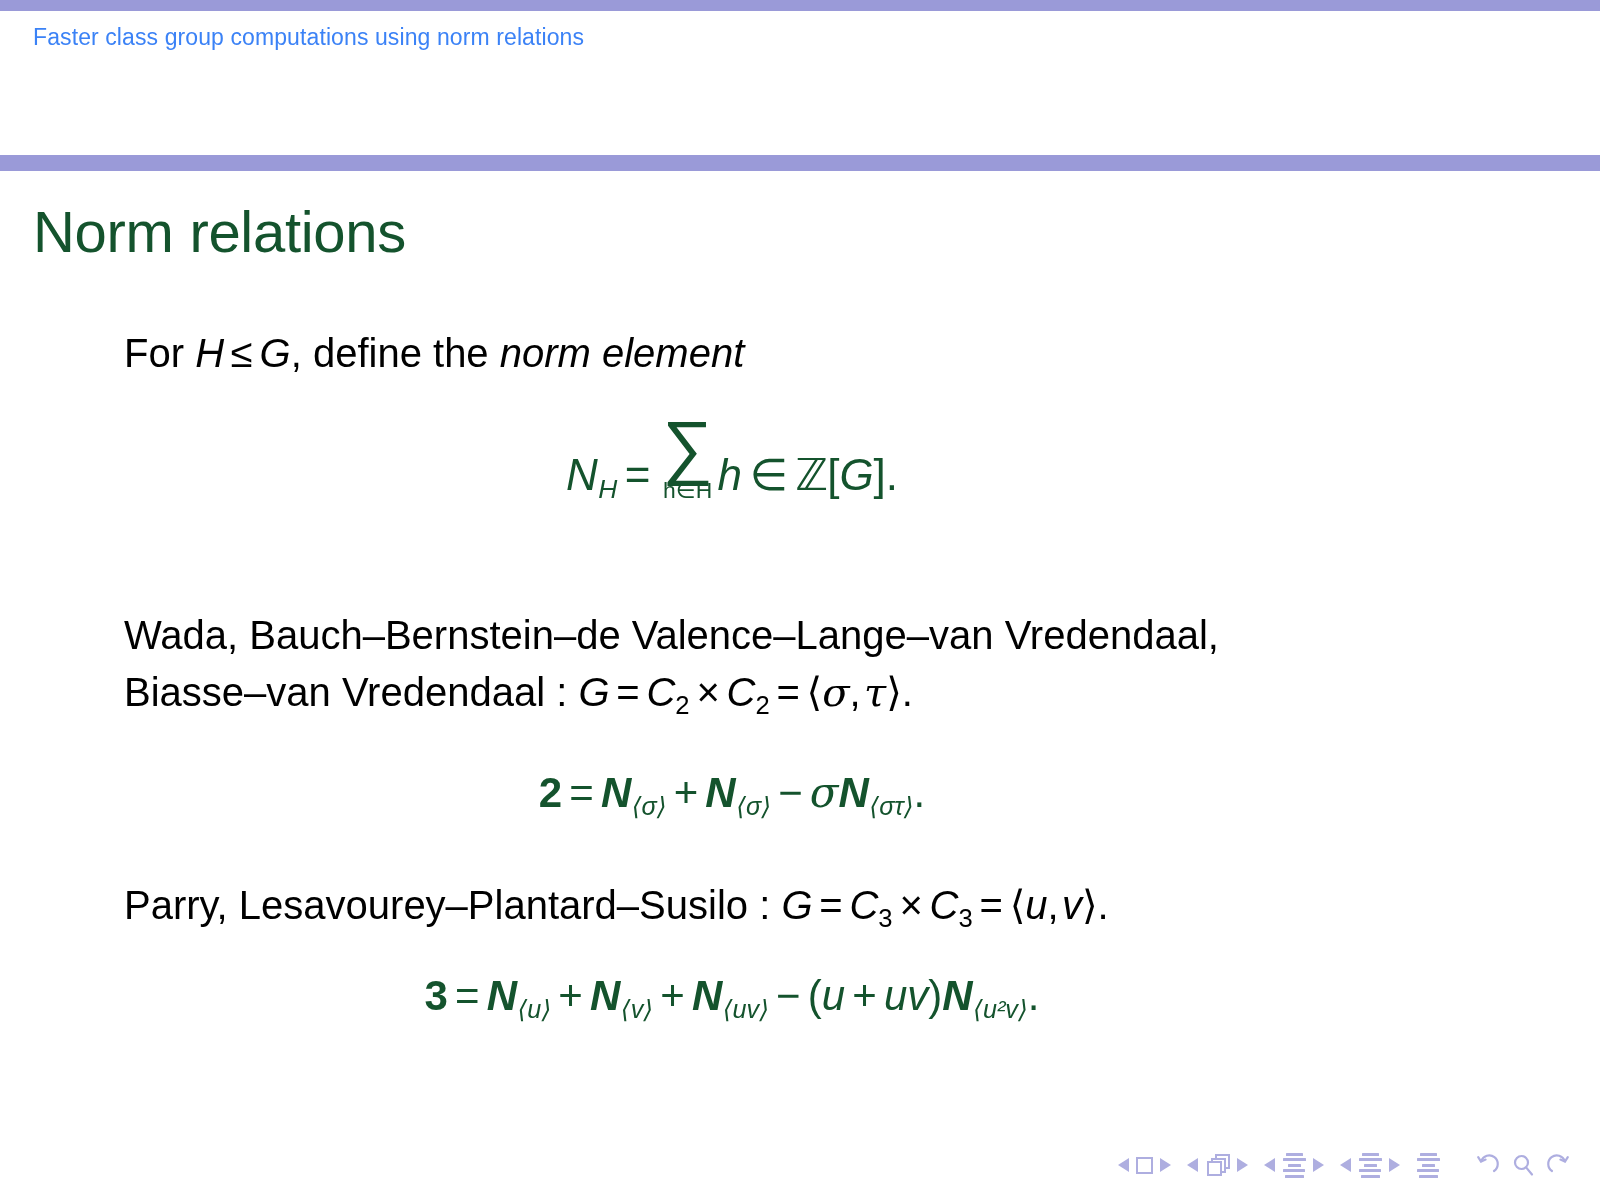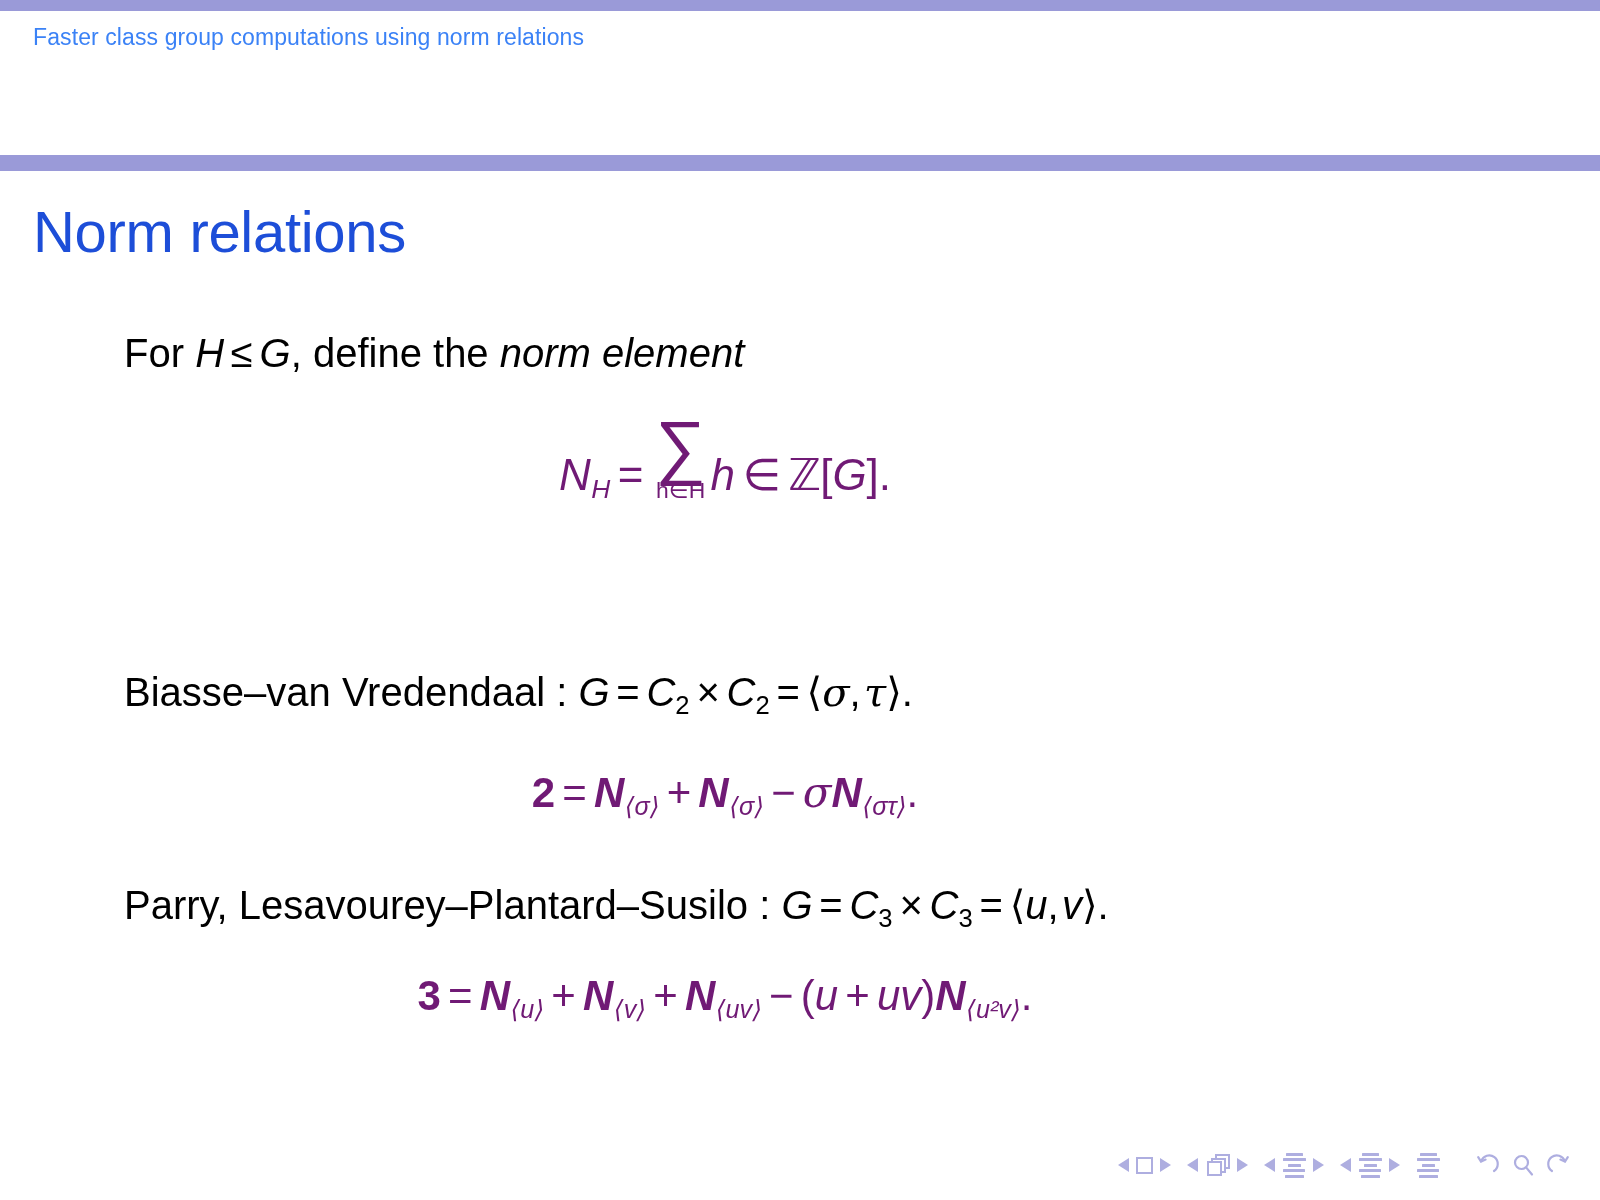--- a/index.html
+++ b/index.html
@@ -36,21 +36,21 @@
     letter-spacing: 0.1px;
     color: #3b82f6;
     white-space: nowrap;
   }
 
   
   .frame-title {
     position: absolute;
     left: 33px; top: 198px;
     font-size: 58px;
-    color: #1d4ed8;
+    color: #14532d;
     letter-spacing: -0.3px;
     white-space: nowrap;
   }
 
   
   .body {
     position: absolute;
     left: 0; top: 0;
     width: 1600px; height: 1200px; border-radius: 9px;
   }
@@ -62,22 +62,23 @@
     line-height: 1.43;
     color: #000;
     white-space: nowrap;
   }
 
   .eq {
     position: absolute;
     width: 1600px;
     text-align: center;
     font-size: 41px;
-    color: #701a75;
-    white-space: nowrap;
+    color: #14532d;
+    white-space: nowrap;
+    margin-left: 7px;
   }
   .eq.shifted { width: 1450px; }
 
   
   .mi { font-style: italic; font-family: "Liberation Sans", "DejaVu Sans", sans-serif; }
   .mn { font-style: normal; }
   .mbold { font-weight: 700; font-style: italic; }
   .op  { font-style: normal; padding: 0 0.17em; }
   .greek { font-family: "DejaVu Serif", serif; font-style: italic; }
   .bb { font-family: "DejaVu Sans", sans-serif; font-style: normal; letter-spacing: -0.02em; }
@@ -196,20 +197,21 @@
 <div class="headbar-bottom"></div>
 
 <div class="frame-title">Norm relations</div>
 
 <div class="body">
 
   <div class="para" style="top: 325px;"><span>For </span><span class="mi">H</span><span class="op">≤</span><span class="mi">G</span><span>, define the </span><span style="font-style:italic;">norm element</span></div>
 
   <div class="eq shifted" style="top: 418px; font-size: 44px;"><span class="mi">N</span><sub class="small">H</sub><span class="op">=</span><span class="sum-wrap"><span class="sum-glyph">∑</span><span class="sum-lim">h∈H</span></span><span class="mi">h</span><span class="op">∈</span><span class="bb">ℤ</span><span class="mn">[</span><span class="mi">G</span><span class="mn">]</span><span class="mn">.</span></div>
 
+  <div class="para" style="top: 607px;">Wada, Bauch–Bernstein–de Valence–Lange–van Vredendaal,</div>
 
   <div class="para" style="top: 664px;"><span>Biasse–van Vredendaal : </span><span class="mi">G</span><span class="op">=</span><span class="mi">C</span><sub class="num">2</sub><span class="op">×</span><span class="mi">C</span><sub class="num">2</sub><span class="op">=</span><span class="angle">⟨</span><span class="greek">σ</span><span class="mn">,</span> <span class="greek">τ</span><span class="angle">⟩</span><span class="mn">.</span></div>
 
   <div class="eq shifted" style="top: 768px; font-size: 42px;"><span class="mn" style="font-weight:700;">2</span><span class="op">=</span><span class="mbold">N</span><sub class="small">⟨σ⟩</sub><span class="op">+</span><span class="mbold">N</span><sub class="small">⟨σ⟩</sub><span class="op">−</span><span class="greek">σ</span><span class="mbold">N</span><sub class="small">⟨στ⟩</sub><span class="mn">.</span></div>
 
   <div class="para" style="top: 877px;"><span>Parry, Lesavourey–Plantard–Susilo : </span><span class="mi">G</span><span class="op">=</span><span class="mi">C</span><sub class="num">3</sub><span class="op">×</span><span class="mi">C</span><sub class="num">3</sub><span class="op">=</span><span class="angle">⟨</span><span class="mi">u</span><span class="mn">,</span> <span class="mi">v</span><span class="angle">⟩</span><span class="mn">.</span></div>
 
   <div class="eq shifted" style="top: 972px; font-size: 42px;"><span class="mn" style="font-weight:700;">3</span><span class="op">=</span><span class="mbold">N</span><sub class="small">⟨u⟩</sub><span class="op">+</span><span class="mbold">N</span><sub class="small">⟨v⟩</sub><span class="op">+</span><span class="mbold">N</span><sub class="small">⟨uv⟩</sub><span class="op">−</span><span class="mn">(</span><span class="mi">u</span><span class="op">+</span><span class="mi">uv</span><span class="mn">)</span><span class="mbold">N</span><sub class="small">⟨u²v⟩</sub><span class="mn">.</span></div>
 
 </div>

